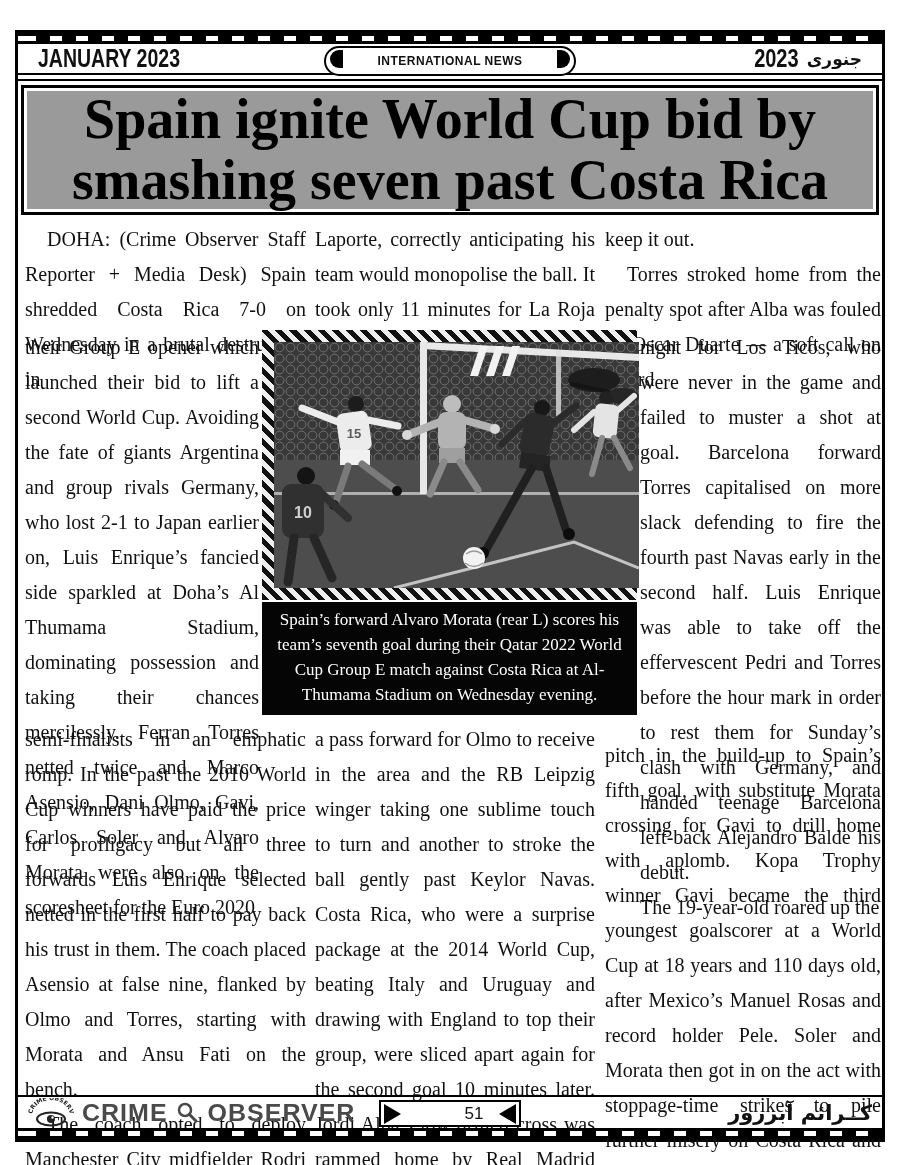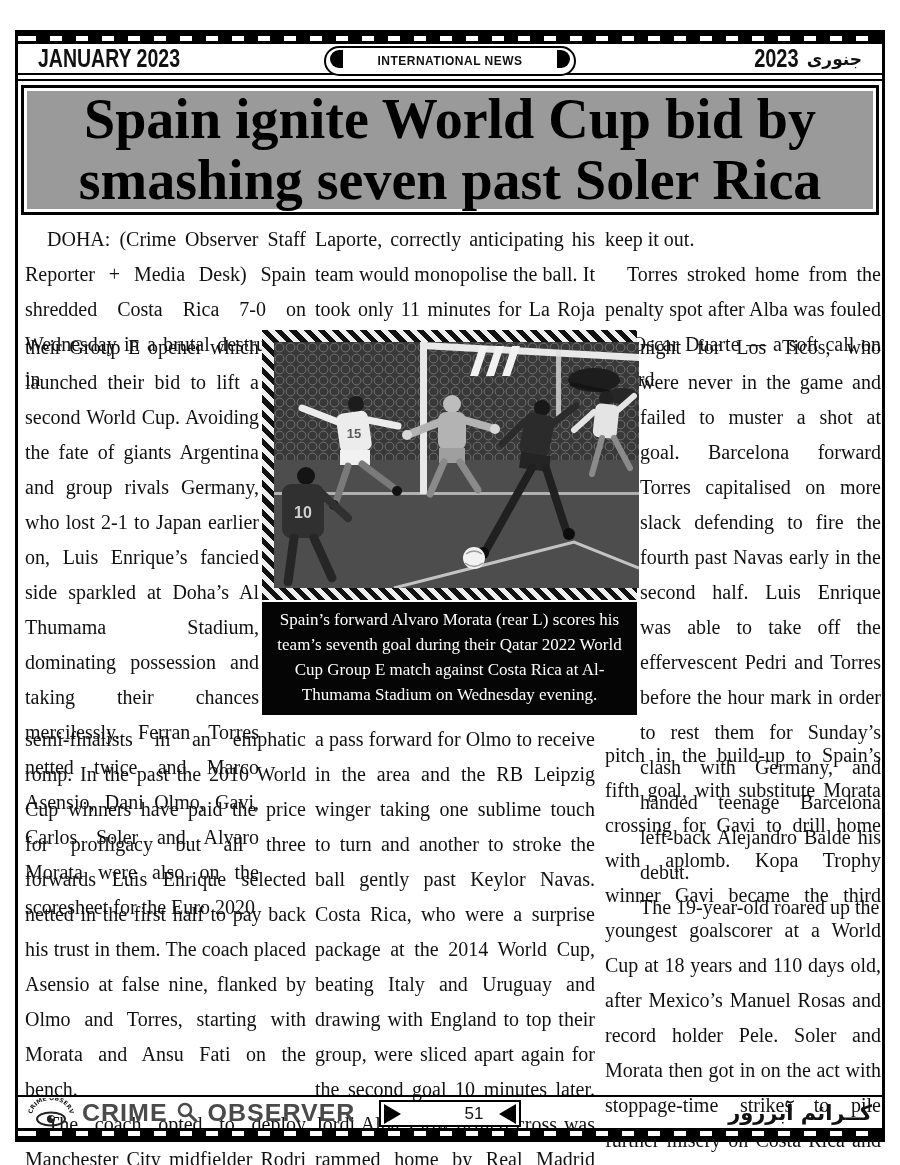--- a/index.html
+++ b/index.html
@@ -93,21 +93,21 @@
     </div>
     <span class="mast-right">
       <span class="mast-year">2023</span>
       <span class="mast-urdu">جنوری</span>
     </span>
   </div>
   <div class="mast-rule"></div>
 
   <div class="headline-box">
     <div class="headline-line">Spain ignite World Cup bid by</div>
-    <div class="headline-line">smashing seven past Soler Rica</div>
+    <div class="headline-line">smashing seven past Costa Rica</div>
   </div>
 
   <div class="article">
 
     <div class="tb c1t">
       <p class="indent">DOHA: (Crime Observer Staff Reporter + Media Desk) Spain shredded Costa Rica 7-0 on Wednesday in a brutal destruction in</p>
     </div>
     <div class="tb c1m">
       <p>their Group E opener which launched their bid to lift a second World Cup. Avoiding the fate of giants Argentina and group rivals Germany, who lost 2-1 to Japan earlier on, Luis Enrique’s fancied side sparkled at Doha’s Al Thumama Stadium, dominating possession and taking their chances mercilessly. Ferran Torres netted twice and Marco Asensio, Dani Olmo, Gavi, Carlos Soler and Alvaro Morata were also on the scoresheet for the Euro 2020</p>
     </div>

